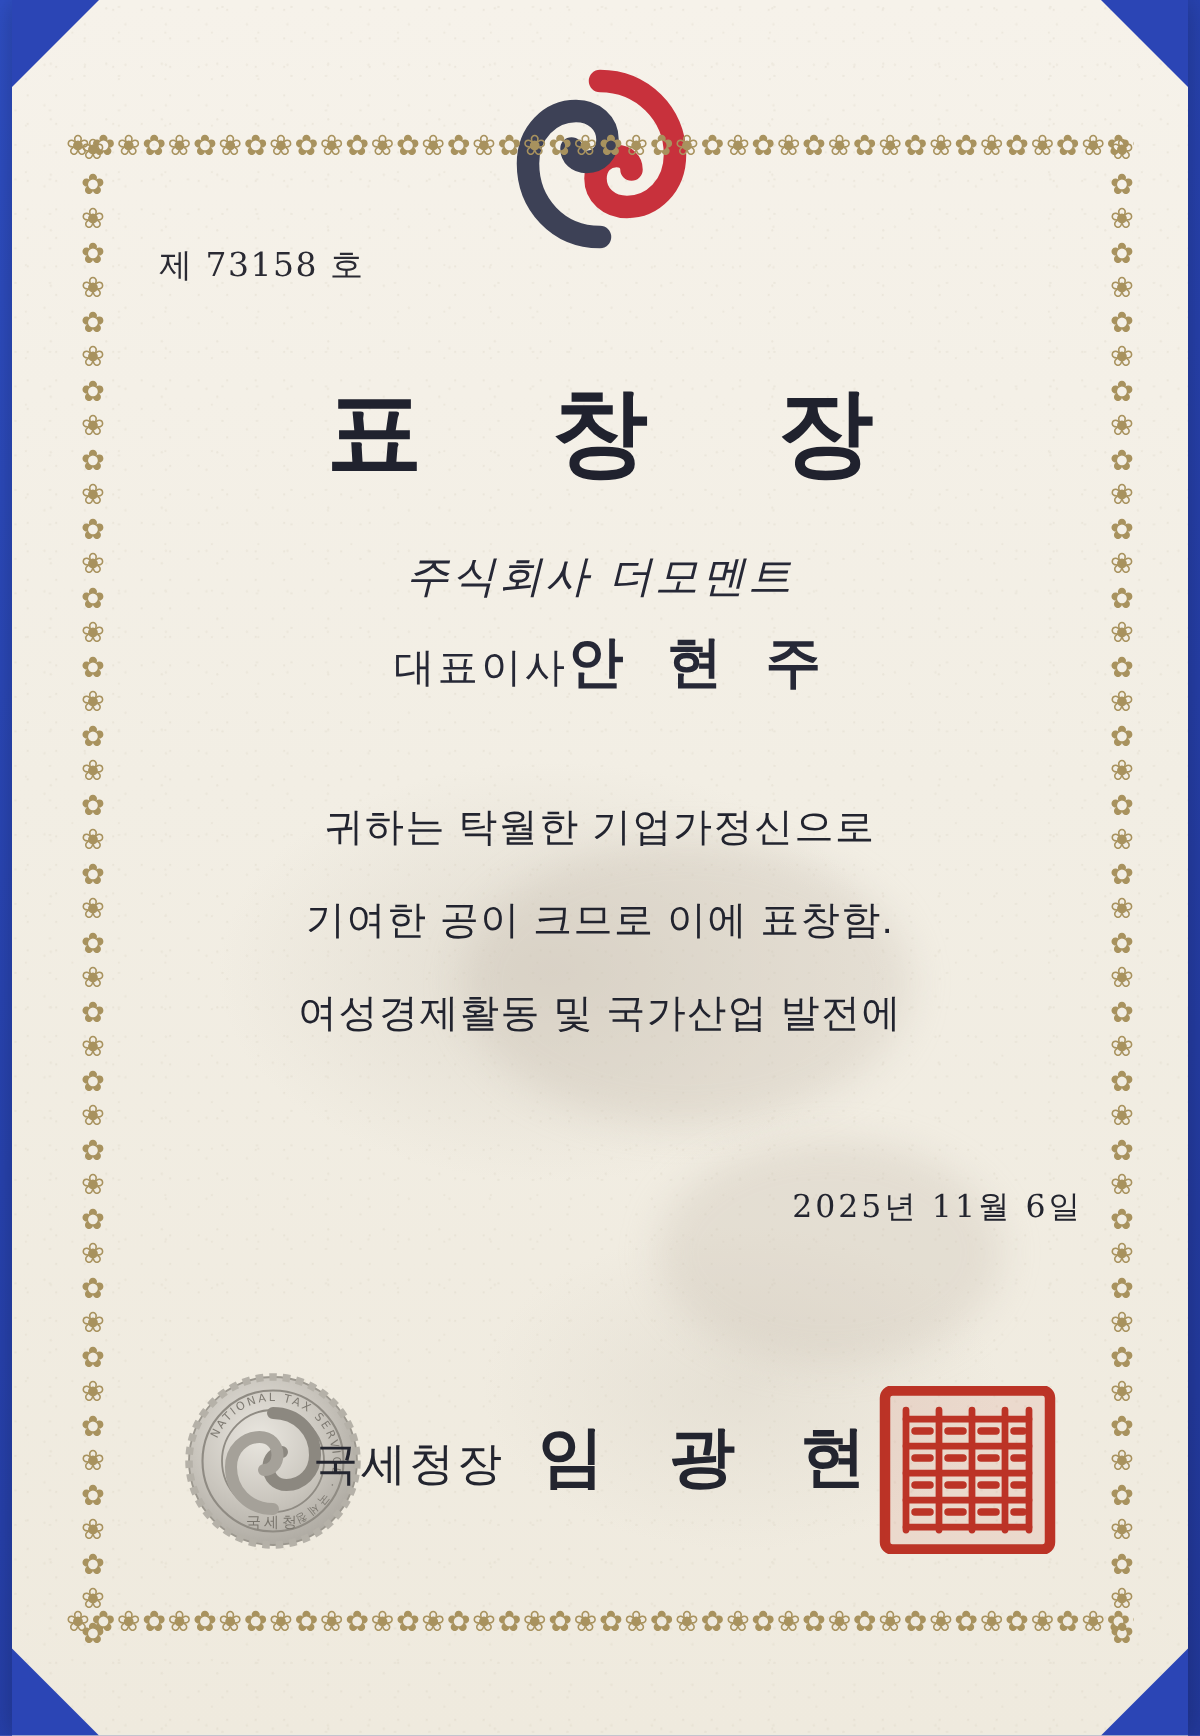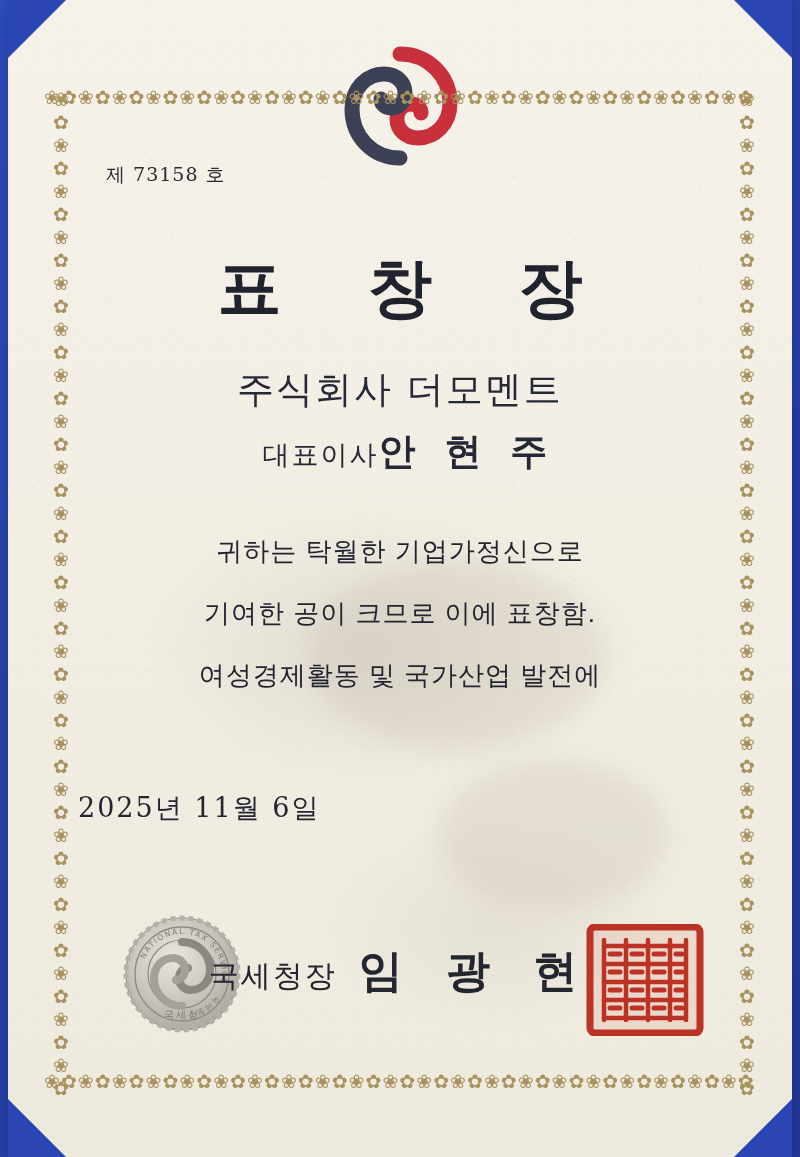--- a/index.html
+++ b/index.html
@@ -109,21 +109,21 @@
     top: 120px;
     width: 644px;
     height: 950px;
     z-index: 3;
   }
 
   #doc-number {
     position: absolute;
     left: 28px;
     top: 42px;
-    font-size: 19px;
+    font-size: 22px;
     color: #2a2a33;
     letter-spacing: 1px;
     font-family: "DejaVu Serif", serif;
   }
 
   #title {
     position: absolute;
     left: 0; right: 0;
     top: 125px;
     text-align: center;
@@ -135,25 +135,26 @@
     font-family: Liberation Mono, monospace;
   }
 
   #recipient {
     position: absolute;
     left: 0; right: 0;
     top: 245px;
     text-align: center;
   }
   #recipient .org {
-    font-size: 37px;
+    font-size: 29px;
     color: #262836;
     letter-spacing: 2px;
     margin-bottom: 12px;
     font-family: "DejaVu Serif", serif;
+    font-style: italic;
   }
   #recipient .person {
     font-size: 29px;
     color: #262836;
     letter-spacing: 2px;
     font-family: "DejaVu Serif", serif;
   }
   #recipient .person .role {
     font-size: 27px;
     margin-left: 18px;
@@ -175,22 +176,22 @@
     color: #22242f;
     letter-spacing: 1px;
     font-family: Liberation Sans, sans-serif;
   }
   #body-text .line { white-space: nowrap; }
 
   #date {
     position: absolute;
     left: 0; right: 0;
     top: 670px;
-    text-align: left;
-    font-size: 27px;
+    text-align: right;
+    font-size: 21px;
     color: #23252f;
     letter-spacing: 2px;
     font-family: "DejaVu Serif", serif;
   }
 
   #signature-row {
     position: absolute;
     left: 0;
     right: 0;
     top: 800px;

